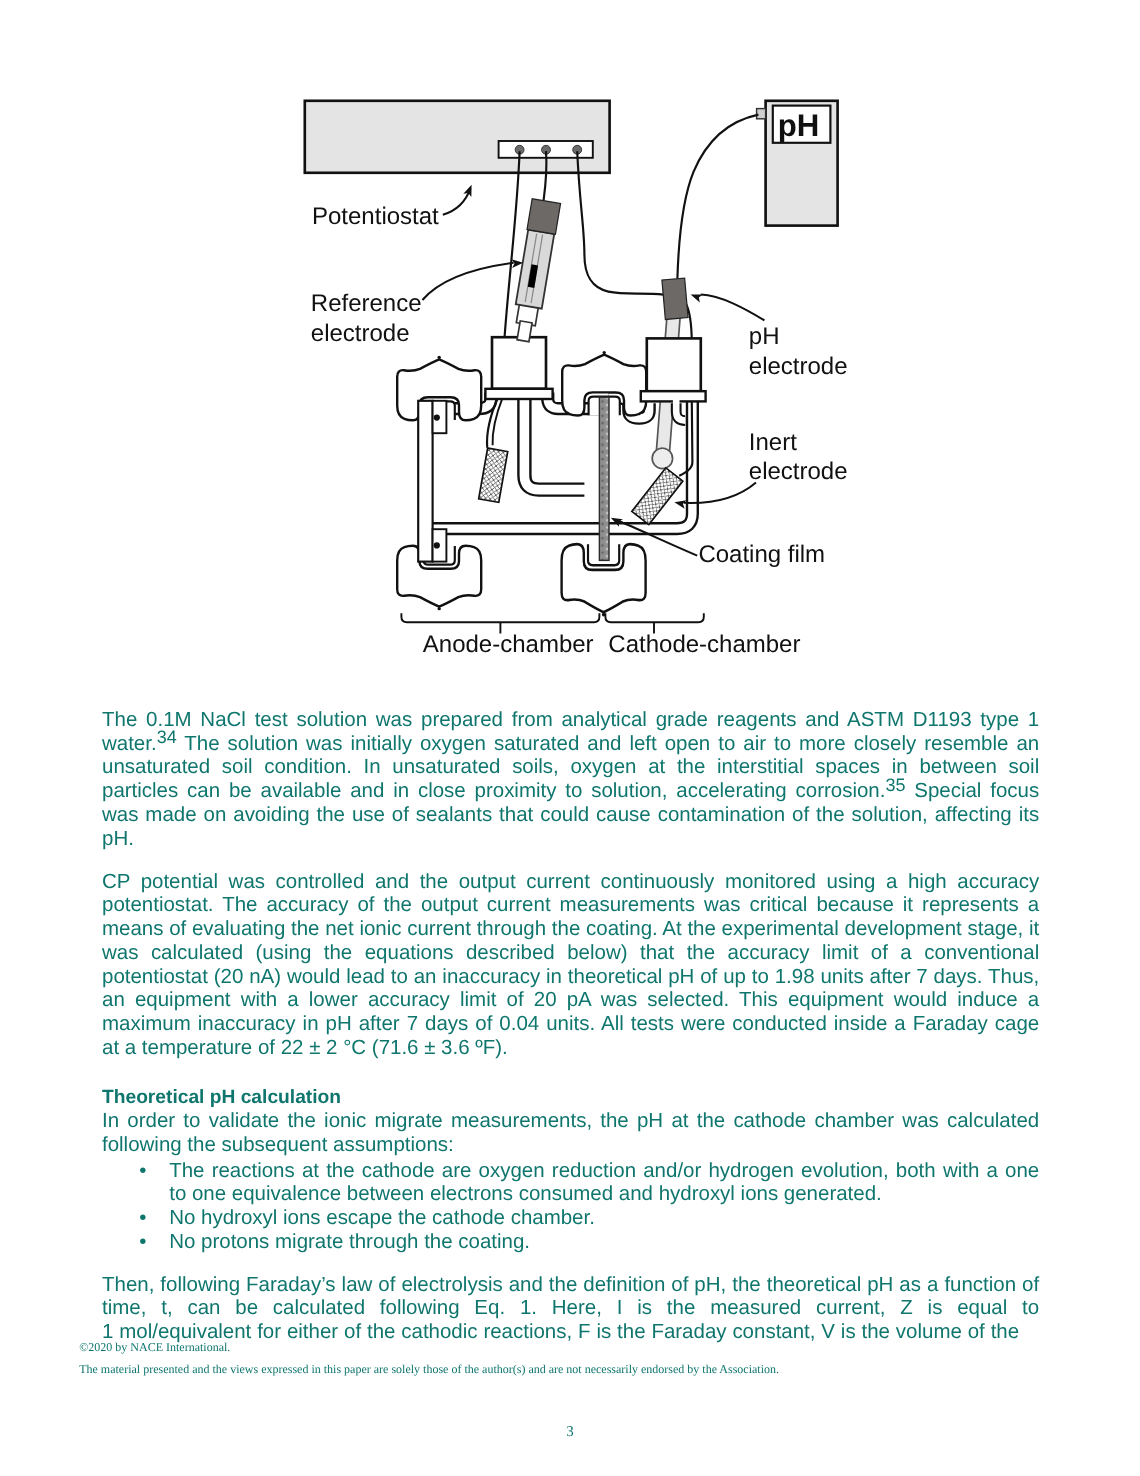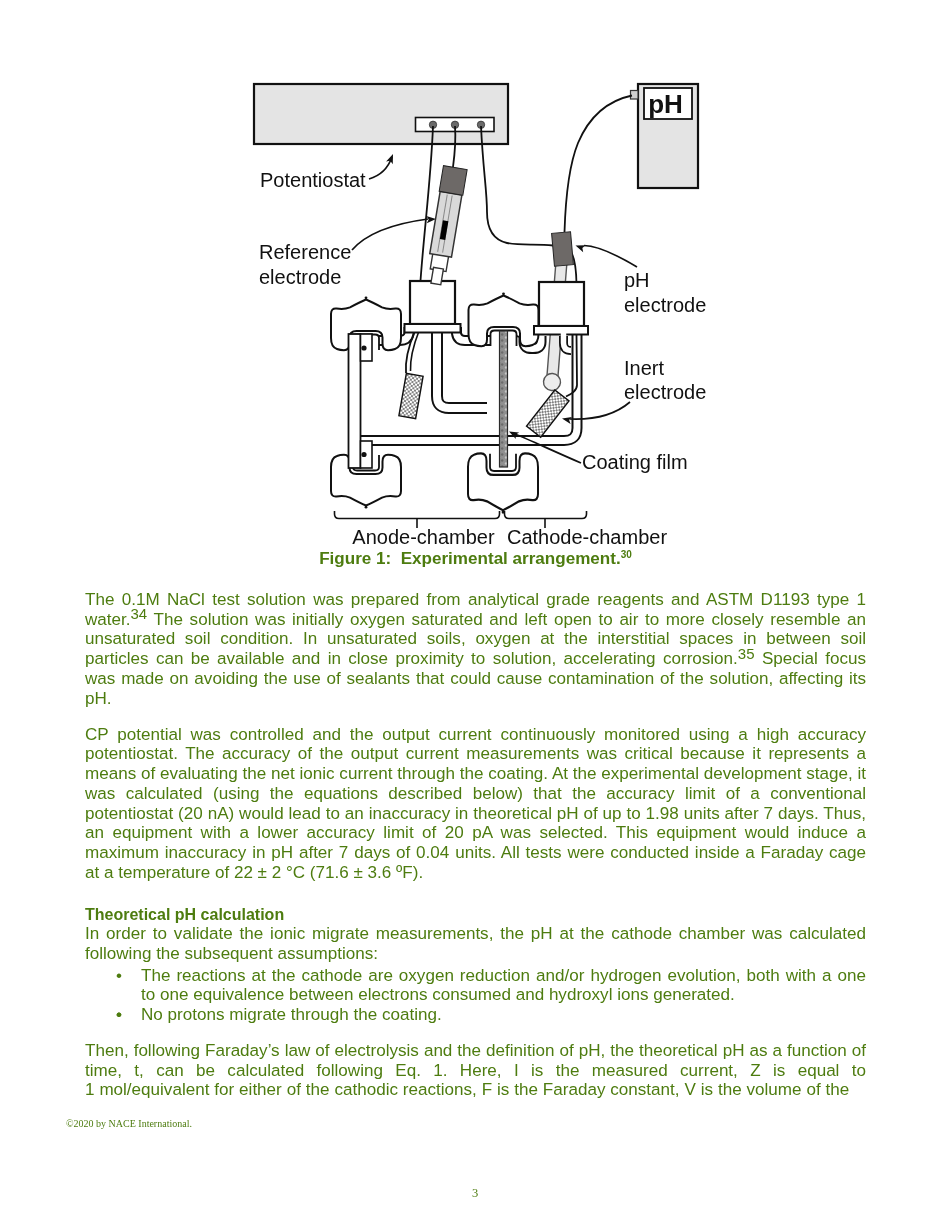--- a/index.html
+++ b/index.html
@@ -1,17 +1,17 @@
 <!DOCTYPE html>
 <html><head>
 <meta charset="utf-8">
 <style>
   html,body{margin:0;padding:0;background:#fff;}
   .page{position:relative;width:950px;height:1230px;background:#ffffff;overflow:hidden;
-        font-family:"Liberation Sans",sans-serif;color:#4d7c0f;}
+        font-family:"Liberation Sans",sans-serif;color:#0f766e;}
   #figure-svg{position:absolute;left:0;top:0;}
   .figcaption{position:absolute;left:85px;top:549px;width:781px;text-align:center;
       font-size:17.07px;font-weight:bold;line-height:20px;}
   .figcaption sup{font-size:10px;position:relative;top:-6px;vertical-align:baseline;font-weight:bold;line-height:0;}
   .bodytext{position:absolute;left:85px;top:590px;width:781px;font-size:17.07px;
       line-height:19.7px;text-align:justify;}
   .bodytext p{margin:0;padding:0;}
   .bodytext sup{font-size:15px;position:relative;top:-5.3px;vertical-align:baseline;line-height:0;}
   p.para2{margin-top:16.5px;}
   h2.sect{font-size:16px;line-height:19.7px;margin:22.4px 0 0 0;font-weight:bold;}
@@ -185,33 +185,33 @@
   <use href="#ah" transform="translate(509,431.5) rotate(207)"></use>
 
   <g fill="none" stroke="#111" stroke-width="1.6">
     <path d="M334.5,511 L334.5,514 Q334.5,518.5 339,518.5 L495,518.5 Q499.5,518.5 499.5,514 L499.5,511"></path>
     <path d="M417,518.5 L417,528"></path>
     <path d="M504.5,511 L504.5,514 Q504.5,518.5 509,518.5 L582,518.5 Q586.5,518.5 586.5,514 L586.5,511"></path>
     <path d="M545,518.5 L545,528"></path>
   </g>
 </svg>
 
-<div class="figcaption"><span>Figure 1:&nbsp; Experimental arrangement.</span><sup>30</sup></div>
 
 <div class="bodytext">
   <p class="para1"><span>The 0.1M NaCl test solution was prepared from analytical grade reagents and ASTM D1193 type 1 water.</span><sup>34</sup><span> The solution was initially oxygen saturated and left open to air to more closely resemble an unsaturated soil condition. In unsaturated soils, oxygen at the interstitial spaces in between soil particles can be available and in close proximity to solution, accelerating corrosion.</span><sup>35</sup><span> Special focus was made on avoiding the use of sealants that could cause contamination of the solution, affecting its pH.</span></p>
   <p class="para2">CP potential was controlled and the output current continuously monitored using a high accuracy potentiostat. The accuracy of the output current measurements was critical because it represents a means of evaluating the net ionic current through the coating. At the experimental development stage, it was calculated (using the equations described below) that the accuracy limit of a conventional potentiostat (20 nA) would lead to an inaccuracy in theoretical pH of up to 1.98 units after 7 days. Thus, an equipment with a lower accuracy limit of 20 pA was selected. This equipment would induce a maximum inaccuracy in pH after 7 days of 0.04 units. All tests were conducted inside a Faraday cage at a temperature of 22 ± 2 °C (71.6 ± 3.6 ºF).</p>
   <h2 class="sect">Theoretical pH calculation</h2>
   <p class="para3">In order to validate the ionic migrate measurements, the pH at the cathode chamber was calculated following the subsequent assumptions:</p>
   <ul class="assumptions">
     <li><span class="bullet-dot">•</span><span>The reactions at the cathode are oxygen reduction and/or hydrogen evolution, both with a one to one equivalence between electrons consumed and hydroxyl ions generated.</span></li>
-    <li><span class="bullet-dot">•</span></li>
+    <li><span class="bullet-dot">•</span><span>No hydroxyl ions escape the cathode chamber.</span></li>
     <li><span class="bullet-dot">•</span><span>No protons migrate through the coating.</span></li>
   </ul>
   <p class="para4">Then, following Faraday’s law of electrolysis and the definition of pH, the theoretical pH as a function of time, t, can be calculated following Eq. 1. Here, I is the measured current, Z is equal to 1&nbsp;mol/equivalent for either of the cathodic reactions, F is the Faraday constant, V is the volume of the</p>
 </div>
 
 <div class="footer">
   <div>©2020 by NACE International.</div>
+  <div>The material presented and the views expressed in this paper are solely those of the author(s) and are not necessarily endorsed by the Association.</div>
 </div>
 <div class="pagenum">3</div>
 
 </div>
 
 </body></html>

